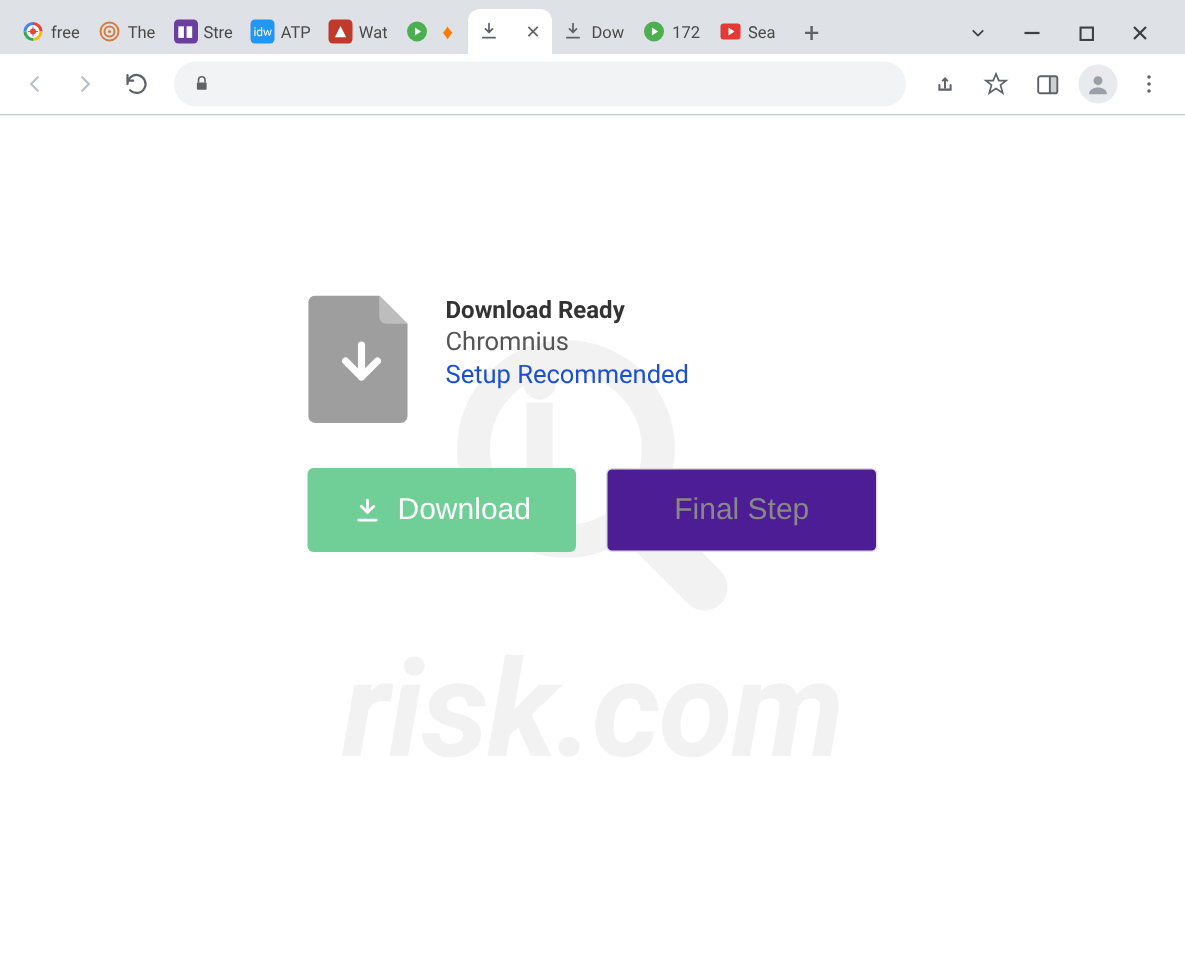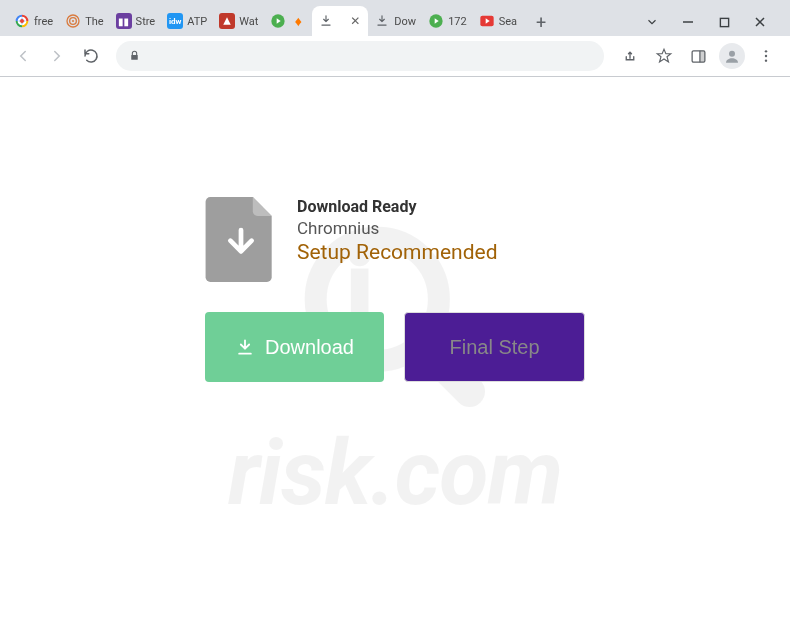--- a/index.html
+++ b/index.html
@@ -200,31 +200,31 @@
       font-weight: 700;
       color: #333;
       margin-bottom: 2px;
     }
     .download-text .subtitle {
       font-size: 17px;
       font-weight: 400;
       color: #555;
     }
     .download-text .rec {
-      font-size: 21px;
-      color: #a16207;
+      font-size: 17px;
+      color: #1d4ed8;
       margin-top: 2px;
     }
     .button-row {
       display: flex;
       gap: 20px;
     }
     .btn {
       flex: 1;
-      height: 70px;
+      height: 56px;
       border-radius: 4px;
       font-size: 20px;
       display: flex;
       align-items: center;
       justify-content: center;
       gap: 10px;
       cursor: pointer;
       border: none;
     }
     .btn-download {
@@ -265,21 +265,21 @@
             <circle cx="12" cy="12" r="1.5" fill="currentColor"></circle>
           </svg>
         </span>
       <span class="tab-title">The</span>
     </div>
     <div class="tab">
       <span class="tab-favicon" style="background:#6b3fa0;color:#fff;font-size:10px">▮▮</span>
       <span class="tab-title">Stre</span>
     </div>
     <div class="tab">
-      <span class="tab-favicon" style="background:#2196f3;color:#fff;font-size:8px;font-weight:bold">idw</span>
+      <span class="tab-favicon" style="background:#2196f3;color:#fff;font-size:8px;font-weight:normal">idw</span>
       <span class="tab-title">ATP</span>
     </div>
     <div class="tab">
       <span class="tab-favicon" style="background:#c0392b">
           <svg viewBox="0 0 24 24" width="10" height="10">
             <path d="M3 21L12 3l9 18" fill="#fff"></path>
           </svg>
         </span>
       <span class="tab-title">Wat</span>
     </div>

